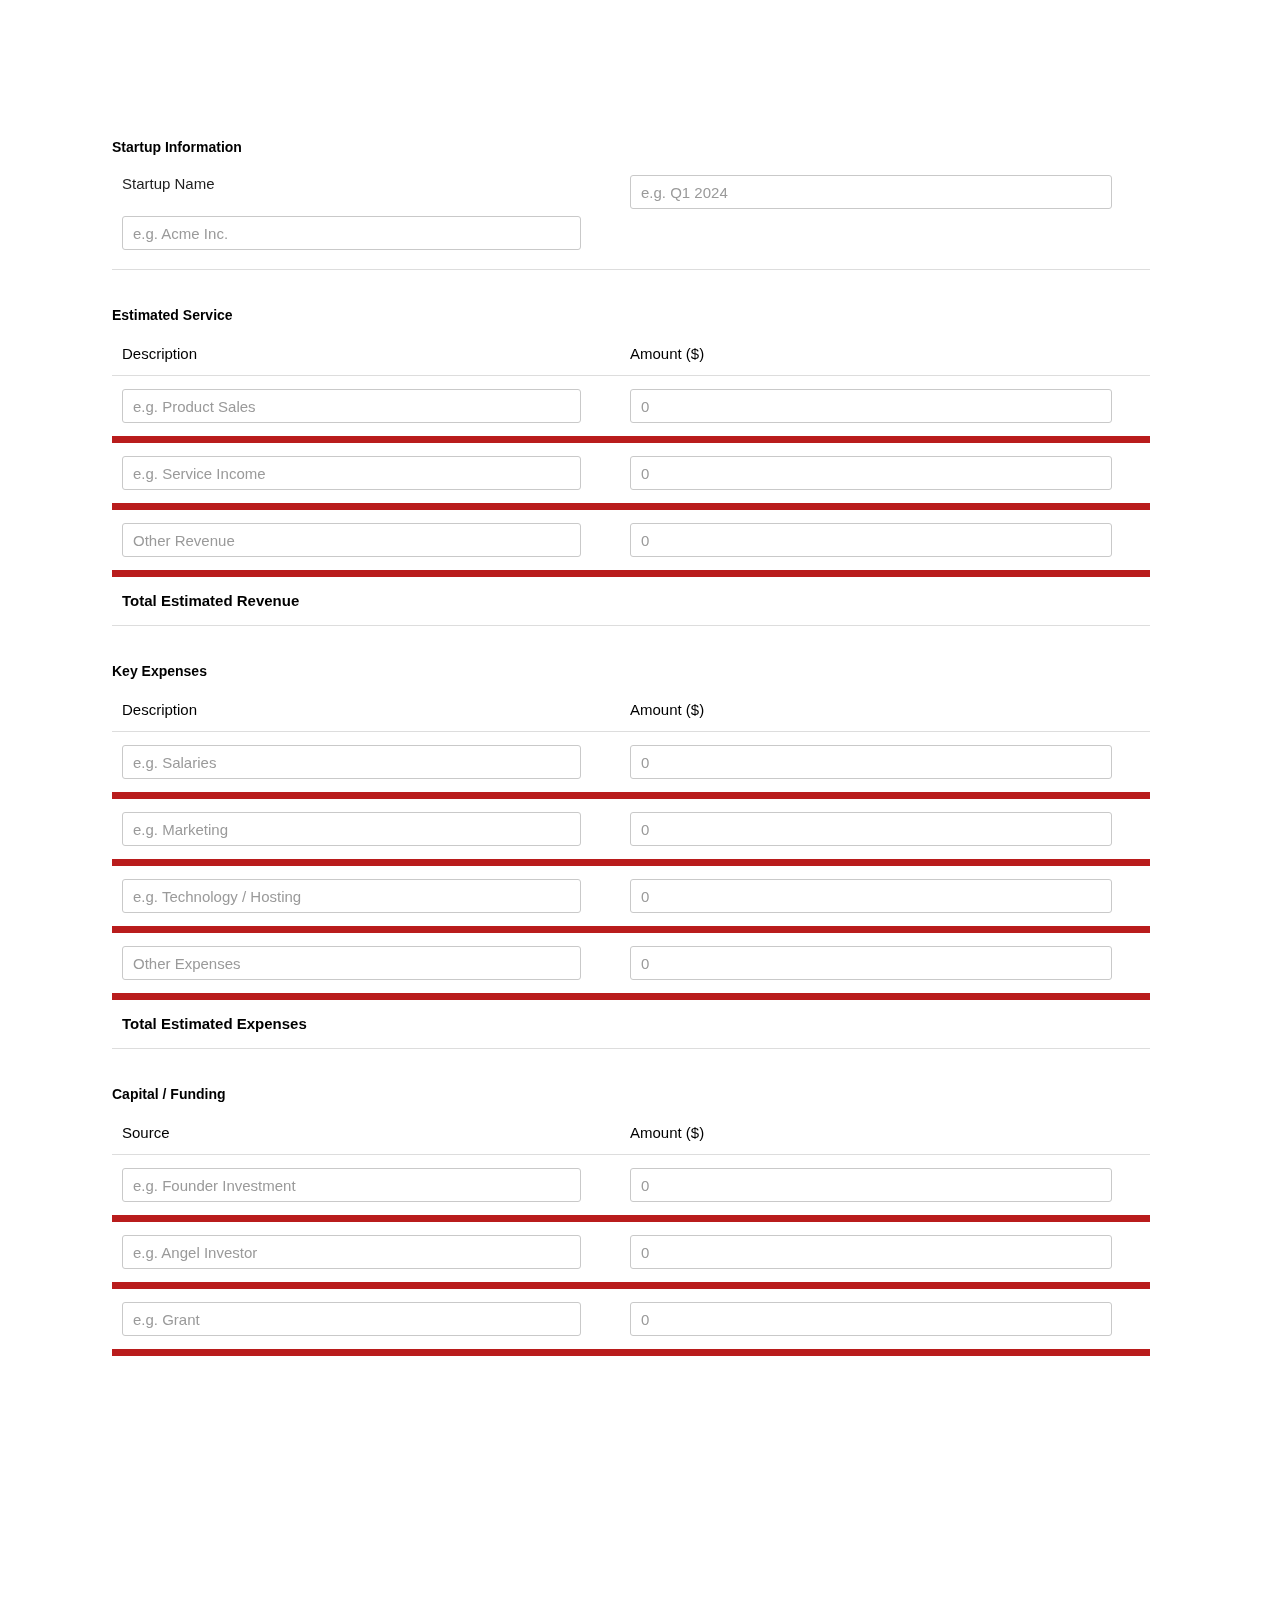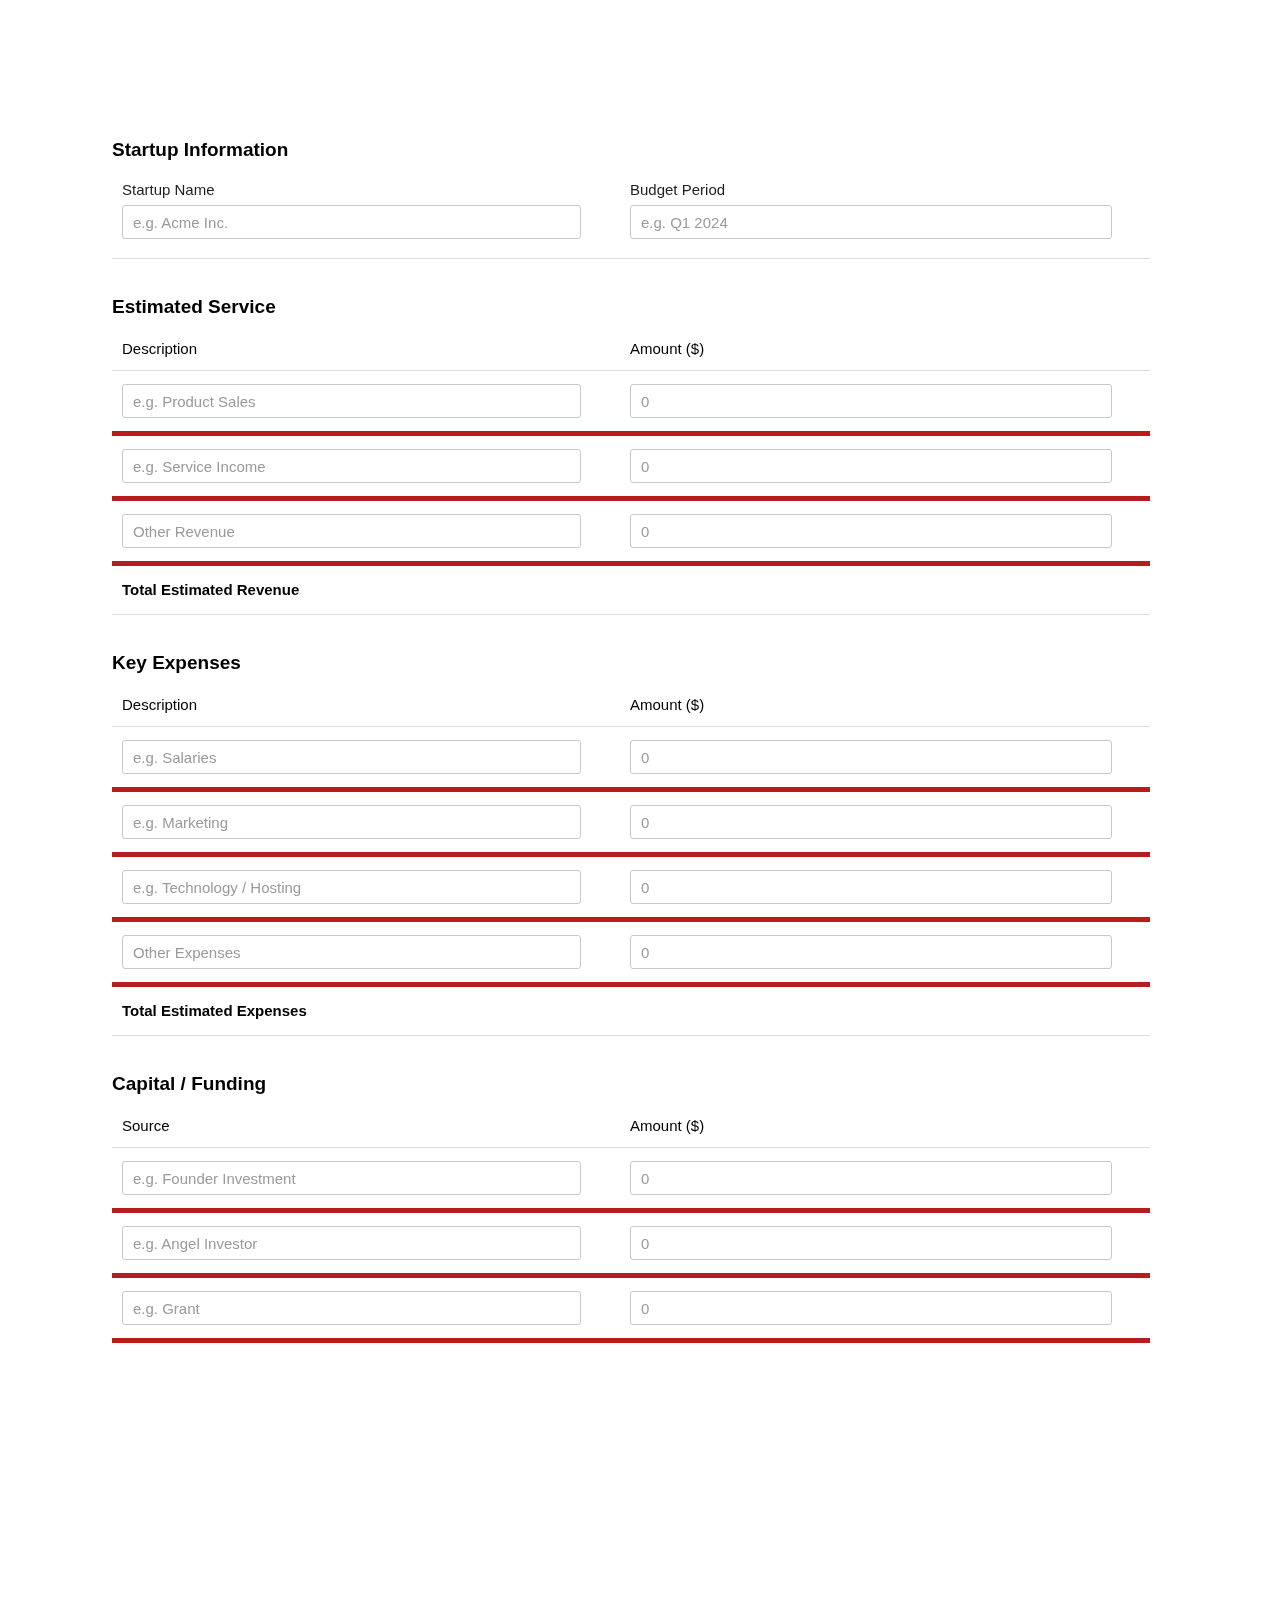--- a/index.html
+++ b/index.html
@@ -16,52 +16,52 @@
     color: #111111;
   }
   h1 {
     font-size: 29px;
     line-height: 1.15;
     font-weight: 700;
     color: #000000;
     margin: 0;
   }
   h2 {
-    font-size: 19px;
+    font-size: 14px;
     font-weight: 700;
     color: #000000;
     margin: 37px 0 0 0;
   }
   .grid-row {
     display: grid;
     grid-template-columns: 459px 482px;
     column-gap: 49px;
   }
   .info-row {
     padding: 20px 10px 19px 10px;
     border-bottom: 1px solid #dddddd;
   }
   .field-label {
     display: block;
     font-size: 15px;
     color: #1f1f1f;
-    margin-bottom: 7px;
+    margin-bottom: 24px;
   }
   .thead-row {
     padding: 22px 10px 13px 10px;
     border-bottom: 1px solid #dddddd;
   }
   .th {
     font-size: 15px;
     font-weight: 400;
     color: #000000;
   }
   .trow {
     padding: 13px 10px;
-    border-bottom: 5px solid #b91c1c;
+    border-bottom: 7px solid #b91c1c;
   }
   .total-row {
     padding: 15px 10px 16px 10px;
     border-bottom: 1px solid #dddddd;
   }
   .total-label {
     font-size: 15px;
     font-weight: 700;
     color: #000000;
   }
@@ -91,21 +91,20 @@
 
 
   <section>
     <h2>Startup Information</h2>
     <div class="grid-row info-row">
       <div>
         <label class="field-label">Startup Name</label>
         <input type="text" class="text-input" placeholder="e.g. Acme Inc." style="">
       </div>
       <div>
-        <label class="field-label">Budget Period</label>
         <input type="text" class="text-input" placeholder="e.g. Q1 2024" style="">
       </div>
     </div>
   </section>
 
   <section>
     <h2>Estimated Service</h2>
 
     <div class="grid-row thead-row">
       <div class="th">Description</div>

